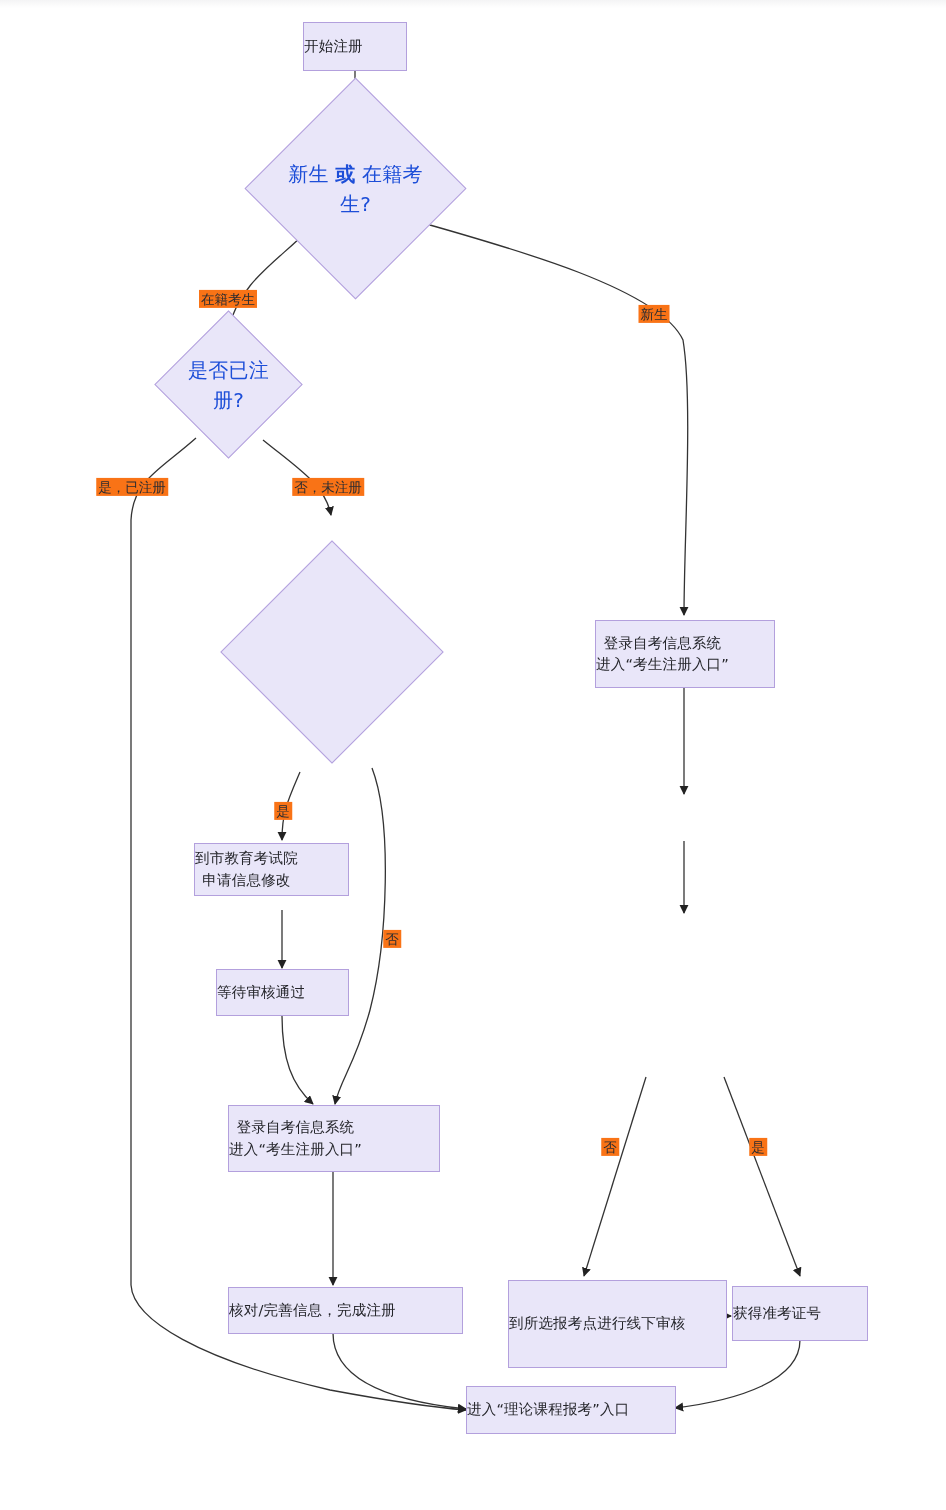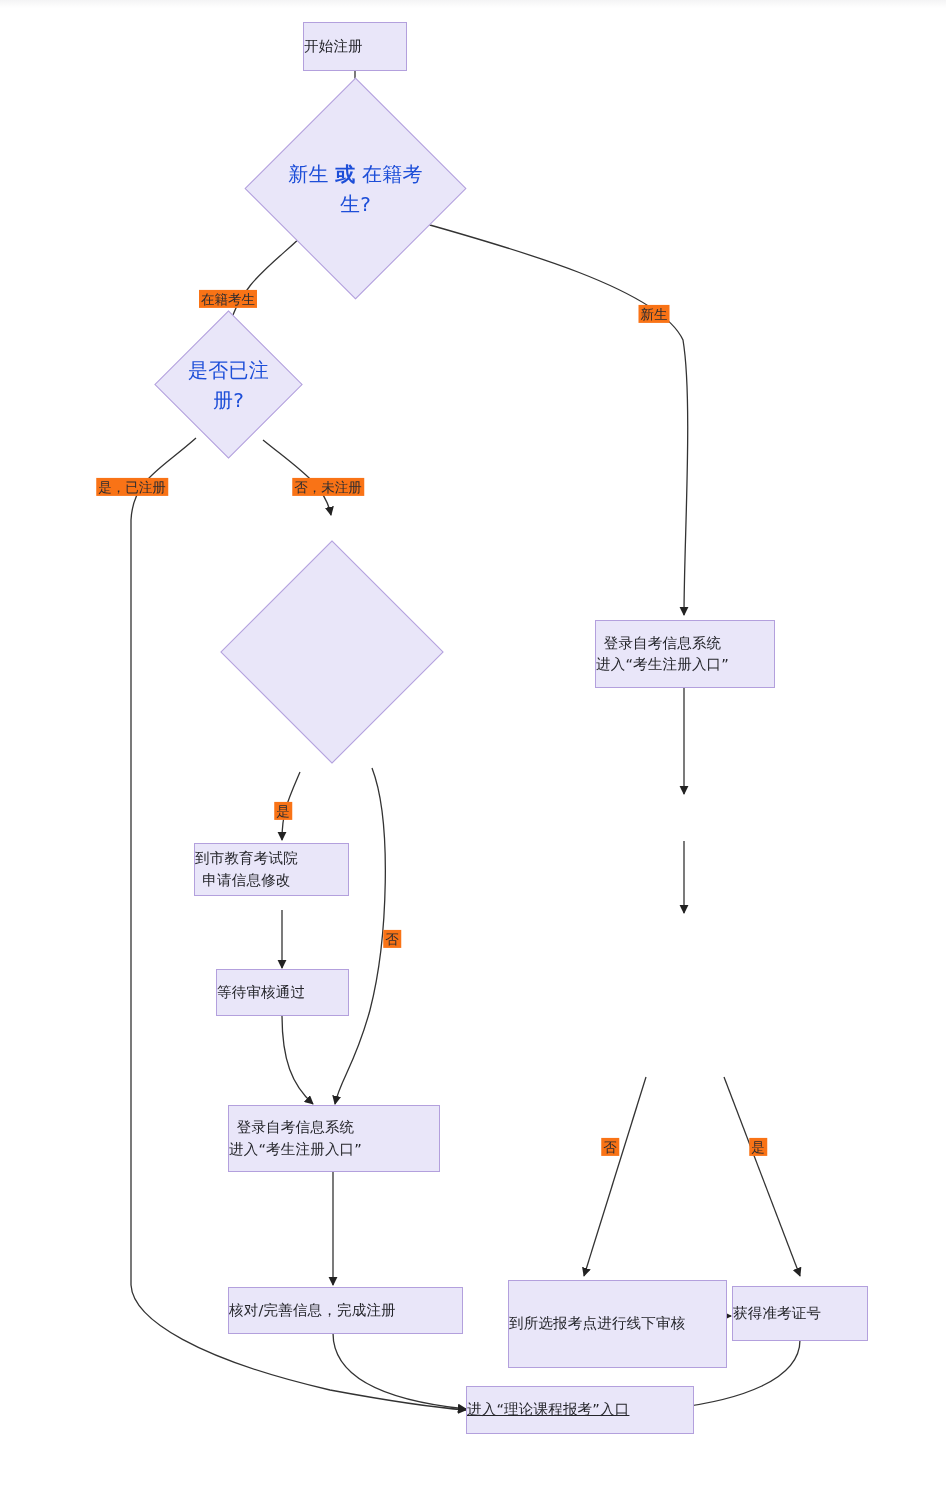--- a/index.html
+++ b/index.html
@@ -180,21 +180,21 @@
 
 
   <div class="node" style="left:475px; top:1280px; width:219px; height:88px;margin-left:33px;">
     <span>到所选报考点进行线下审核</span>
   </div>
 
   <div class="node" style="left:732px; top:1286px; width:136px; height:55px;">
     <span>获得准考证号</span>
   </div>
 
-  <div class="node" style="left:466px; top:1386px; width:228px; height:48px;text-decoration:underline;">
+  <div class="node" style="left:466px; top:1386px; width:210px; height:48px;">
     <span>进入“理论课程报考”入口</span>
   </div>
 
   <div class="edge-label" style="left:228px; top:299px;">在籍考生</div>
 
   <div class="edge-label" style="left:654px; top:314px;">新生</div>
 
   <div class="edge-label" style="left:132px; top:487px;">是，已注册</div>
 
   <div class="edge-label" style="left:328px; top:487px;text-align:center;">否，未注册</div>

